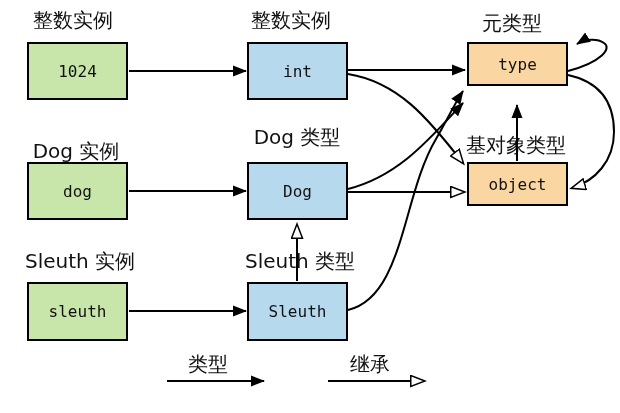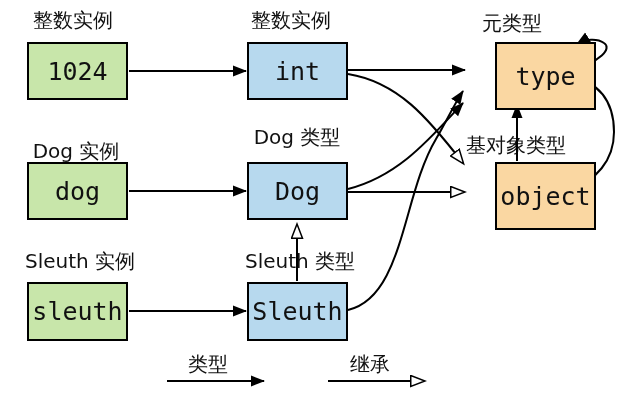--- a/index.html
+++ b/index.html
@@ -10,25 +10,25 @@
   .caption{
     position:absolute;width:140px;text-align:center;
     font-size:20px;line-height:20px;color:#111;z-index:1;white-space:nowrap;
   }
   .arrow-layer{position:absolute;left:0;top:0;z-index:2;}
   .node{
     position:absolute;width:101px;height:58px;z-index:3;
     border:2px solid #000;box-sizing:border-box;
     display:flex;align-items:center;justify-content:center;
     font-family:"DejaVu Sans Mono","Liberation Mono",monospace;
-    font-size:25px;color:#111;
+    font-size:16px;color:#111;
   }
   .node.instance{background:var(--instance,#c8e6aa);}
   .node.cls{background:var(--cls,#b7d9ee);}
-  .node.meta{background:var(--meta,#fad7a2);height:68px;margin-left:28px;}
+  .node.meta{background:var(--meta,#fad7a2);height:44px;}
   .edge{stroke:var(--line,#000);stroke-width:2;fill:none;}
 </style>
 </head>
 <body>
 
 <div id="canvas">
 
   <div class="caption" style="left:3px;top:10px">整数实例</div>
   <div class="caption" style="left:221px;top:10px">整数实例</div>
   <div class="caption" style="left:442px;top:13px">元类型</div>

